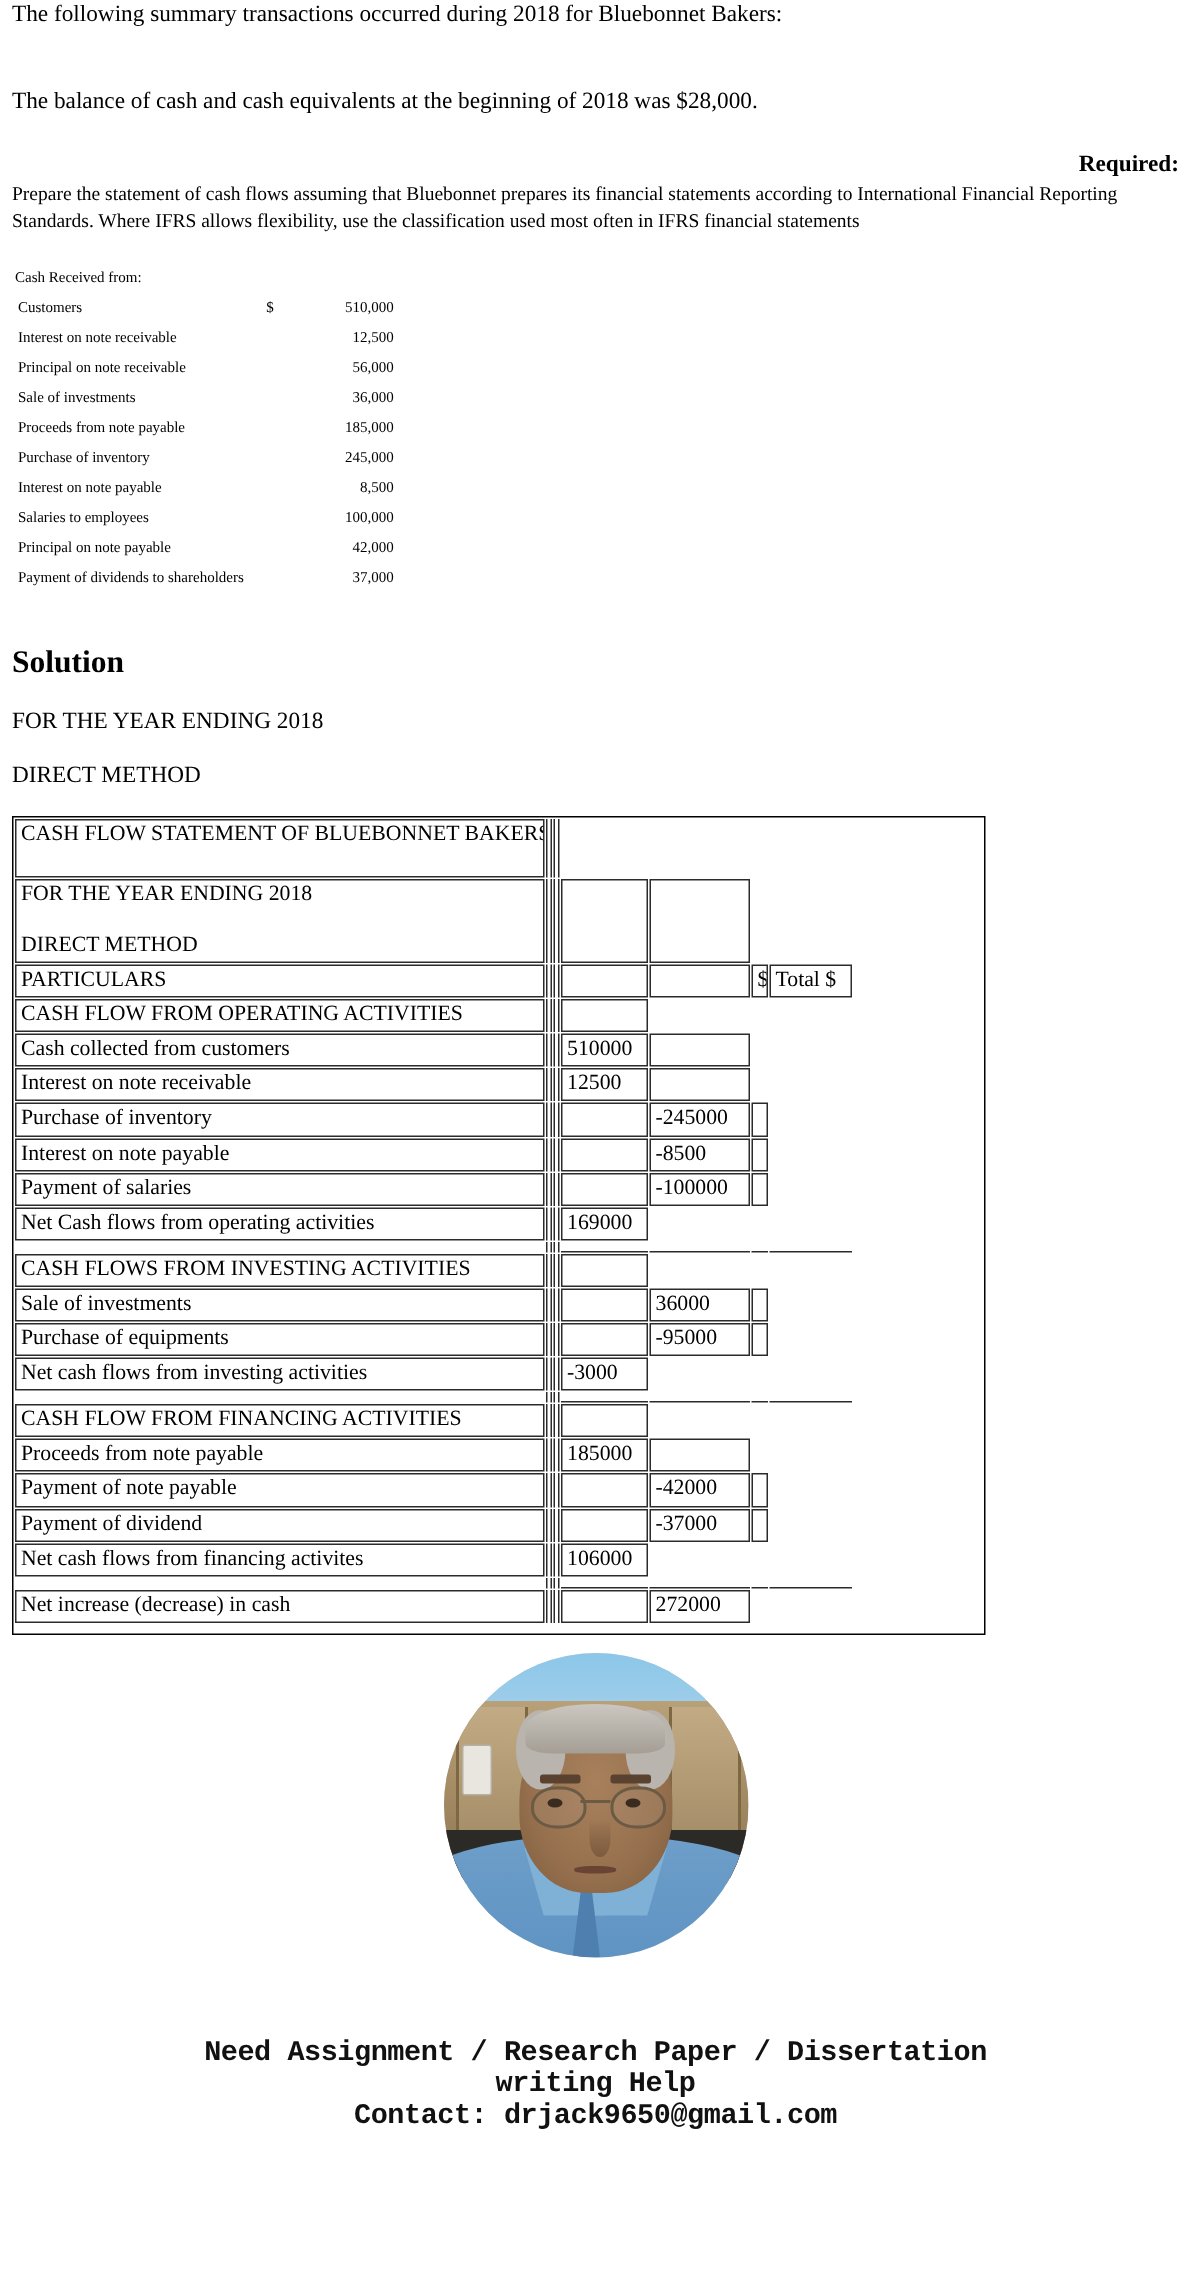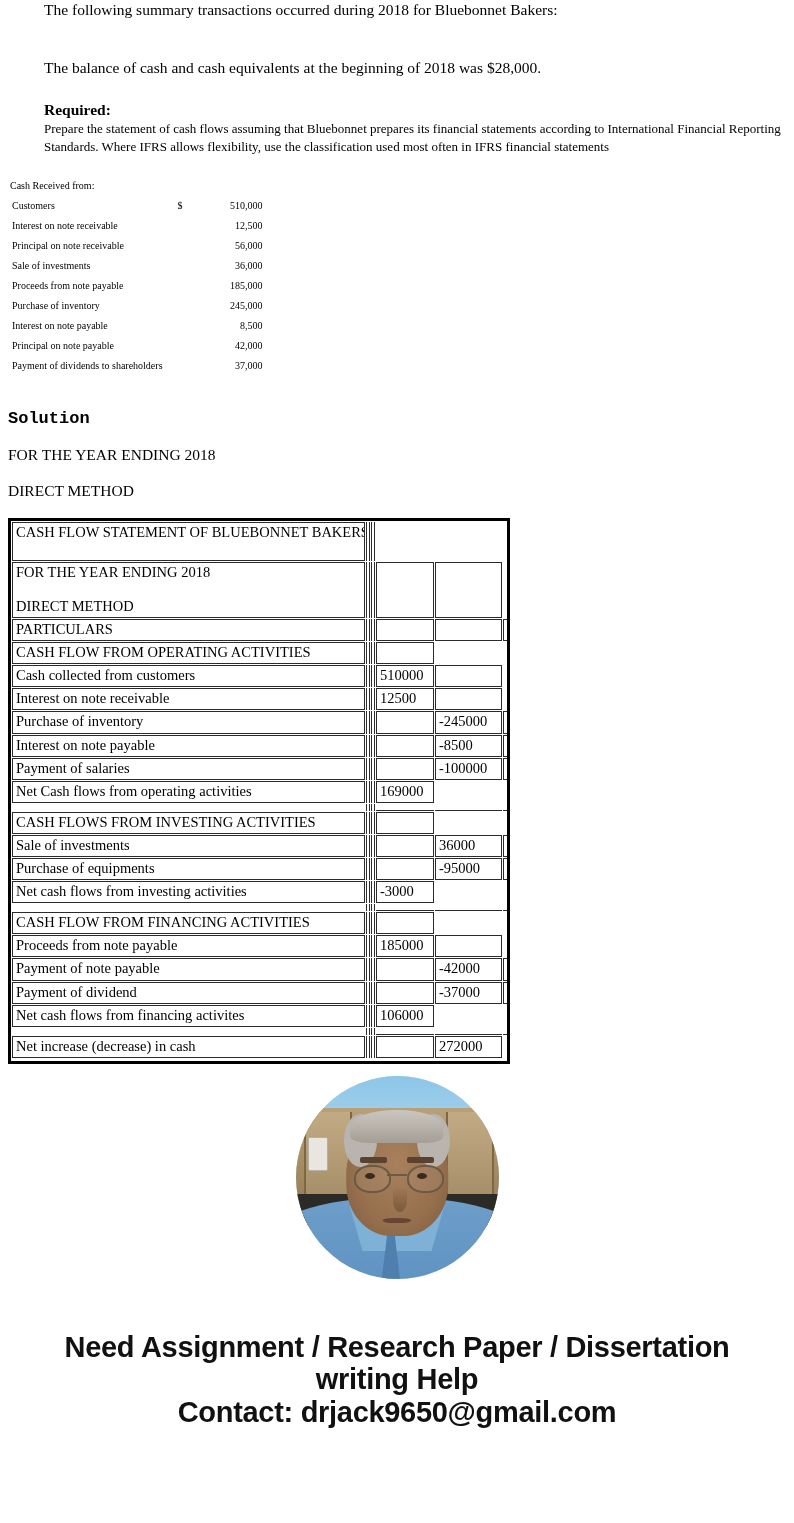--- a/index.html
+++ b/index.html
@@ -19,33 +19,33 @@
   .page {
     padding: 0 8px;
     box-sizing: border-box;
     width: 794px;
   }
 
   
   .prose {
     font-size: 15.5px;
     line-height: 1.30;
-    margin-left: 36px;
   }
   .p-line {
     margin: 0;
     padding: 0;
   }
   .gap-lg { height: 38px; }
   .gap-md { height: 22px; }
 
   .req-head {
     font-weight: bold;
     font-size: 15.5px;
     margin: 0;
+    text-align: right;
   }
   .req-body {
     font-size: 13px;
     line-height: 1.32;
     margin: 0;
     width: 780px;
   }
 
   
   .txn {
@@ -72,35 +72,34 @@
     width: 12px;
   }
   .txn td.amt {
     text-align: right;
     width: 80px;
   }
   .txn tr { height: 20px; }
 
   
   h2.solution {
-    font-size: 17px;
+    font-size: 21px;
     font-weight: bold;
     margin: 30px 0 0 0;
-    font-family: Liberation Mono, monospace;
   }
   .sub-line {
     font-size: 15.5px;
     margin: 18px 0 0 0;
   }
 
   
   .cfs-wrap {
     margin-top: 18px;
-    width: 502px;
-    border: 3px solid #000000;
+    width: 649px;
+    border: 1px solid #000000;
     box-sizing: border-box;
     background: #fff;
     overflow: hidden;
     height: 546px;
   }
   table.cfs {
     border-collapse: separate;
     border-spacing: 1px;
     width: 537px;
     table-layout: fixed;
@@ -251,23 +250,23 @@
     position: absolute; left: 50%; top: 70%; width: 14%; height: 2.5%;
     transform: translateX(-50%);
     background: #6a4433; border-radius: 40%;
   }
 
   
   .footer {
     width: 794px;
     text-align: center;
     margin-top: 48px;
-    font-family: Liberation Sans, sans-serif;
+    font-family: Liberation Mono, monospace;
     font-weight: bold;
-    font-size: 29px;
+    font-size: 19px;
     line-height: 1.12;
     letter-spacing: -0.3px;
     color: #111;
   }
   .footer .l2 { display: block; }
 </style>
 </head>
 <body>
 
 <div class="page">
@@ -316,20 +315,25 @@
 
       <tr>
         <td class="lbl">Purchase of inventory</td>
         <td class="cur"></td>
         <td class="amt">245,000</td>
       </tr>
       <tr>
         <td class="lbl">Interest on note payable</td>
         <td class="cur"></td>
         <td class="amt">8,500</td>
+      </tr>
+      <tr>
+        <td class="lbl">Salaries to employees</td>
+        <td class="cur"></td>
+        <td class="amt">100,000</td>
       </tr>
       <tr>
         <td class="lbl">Principal on note payable</td>
         <td class="cur"></td>
         <td class="amt">42,000</td>
       </tr>
       <tr>
         <td class="lbl">Payment of dividends to shareholders</td>
         <td class="cur"></td>
         <td class="amt">37,000</td>

